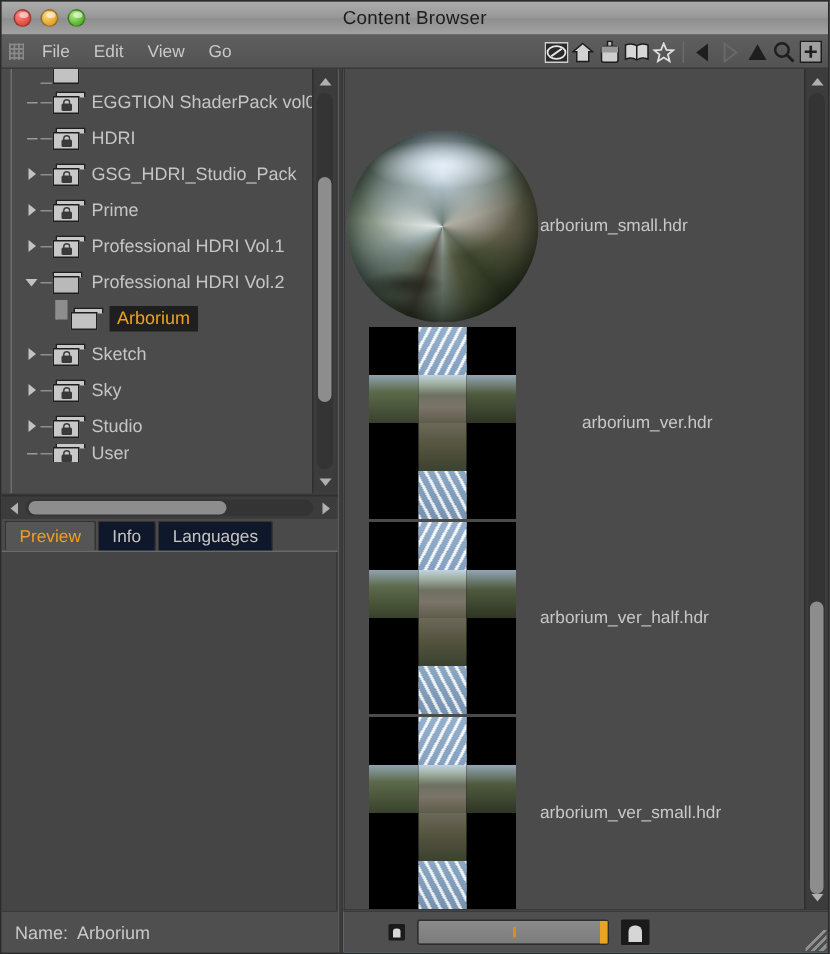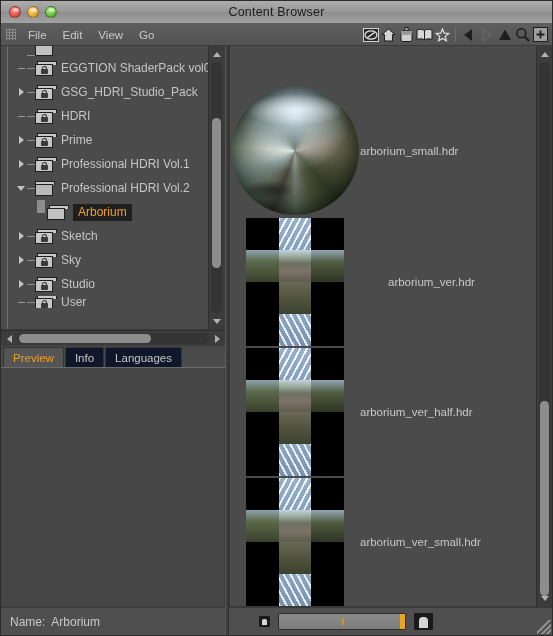--- a/index.html
+++ b/index.html
@@ -475,44 +475,44 @@
                 <span class="box"></span>
                 <span class="lock-shackle"></span>
                 <span class="lock-body"></span>
             </div>
             <span class="rowlabel">EGGTION ShaderPack vol0</span>
           </div>
 
 
           <div class="row">
             <div class="twisty">
+                <span class="dash"></span>
+              </div>
+            <div class="connector"></div>
+            <div class="folder-ico locked">
+              <span class="tab"></span>
+                <span class="box"></span>
+                <span class="lock-shackle"></span>
+                <span class="lock-body"></span>
+            </div>
+            <span class="rowlabel">HDRI</span>
+          </div>
+
+          <div class="row">
+            <div class="twisty">
                 <span class="arrow-r"></span>
               </div>
             <div class="connector"></div>
             <div class="folder-ico locked">
               <span class="tab"></span>
                 <span class="box"></span>
                 <span class="lock-shackle"></span>
                 <span class="lock-body"></span>
             </div>
             <span class="rowlabel">GSG_HDRI_Studio_Pack</span>
-          </div>
-
-          <div class="row">
-            <div class="twisty">
-                <span class="dash"></span>
-              </div>
-            <div class="connector"></div>
-            <div class="folder-ico locked">
-              <span class="tab"></span>
-                <span class="box"></span>
-                <span class="lock-shackle"></span>
-                <span class="lock-body"></span>
-            </div>
-            <span class="rowlabel">HDRI</span>
           </div>
 
           <div class="row">
             <div class="twisty">
                 <span class="arrow-r"></span>
               </div>
             <div class="connector"></div>
             <div class="folder-ico locked">
               <span class="tab"></span>
                 <span class="box"></span>

